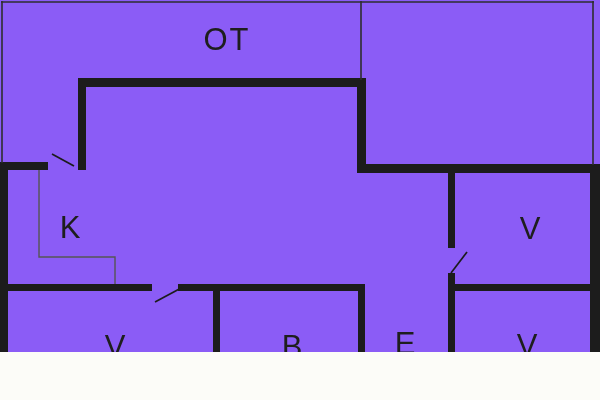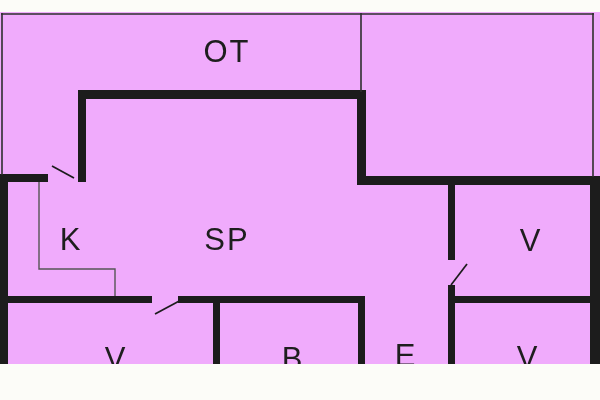--- a/index.html
+++ b/index.html
@@ -5,23 +5,22 @@
   html, body {
     margin: 0;
     padding: 0;
     background: #fcfcf8;
     font-family: "Liberation Sans", sans-serif;
   }
   .plan {
     position: relative;
     width: 600px;
     height: 352px;
-    background: #f0abfc;
+    background: #8b5cf6;
     overflow: hidden;
-    margin-top: 12px;
   }
   .plan svg {
     position: absolute;
     left: 0;
     top: 0;
   }
   .labels {
     position: absolute;
     left: 0;
     top: 0;
@@ -70,20 +69,19 @@
       <line x1="52" y1="154" x2="74" y2="166" stroke="#1c1c1c" stroke-width="1.7"></line>
       <line x1="155" y1="302" x2="183" y2="287" stroke="#1c1c1c" stroke-width="1.7"></line>
       <line x1="451" y1="273" x2="467" y2="252" stroke="#1c1c1c" stroke-width="1.7"></line>
       <line x1="343" y1="356" x2="360" y2="378" stroke="#1c1c1c" stroke-width="1.7"></line>
       <line x1="451" y1="380" x2="468" y2="361" stroke="#1c1c1c" stroke-width="1.7"></line>
       <line x1="387" y1="392" x2="412" y2="380" stroke="#1c1c1c" stroke-width="1.7"></line>
     </svg>
   <div class="labels" id="labels-layer">
       <span class="room-label" style="left: 227px; top: 40px;">OT</span>
       <span class="room-label" style="left: 71px; top: 228px;">K</span>
-      <span class="room-label" style="left: 227px; top: 228px;">SP</span>
       <span class="room-label" style="left: 116px; top: 347px;">V</span>
       <span class="room-label" style="left: 293px; top: 347px;">B</span>
       <span class="room-label" style="left: 406px; top: 344px;">E</span>
       <span class="room-label" style="left: 531px; top: 229px;">V</span>
       <span class="room-label" style="left: 528px; top: 346px;">V</span>
     </div>
 </div>
 
 </body></html>

